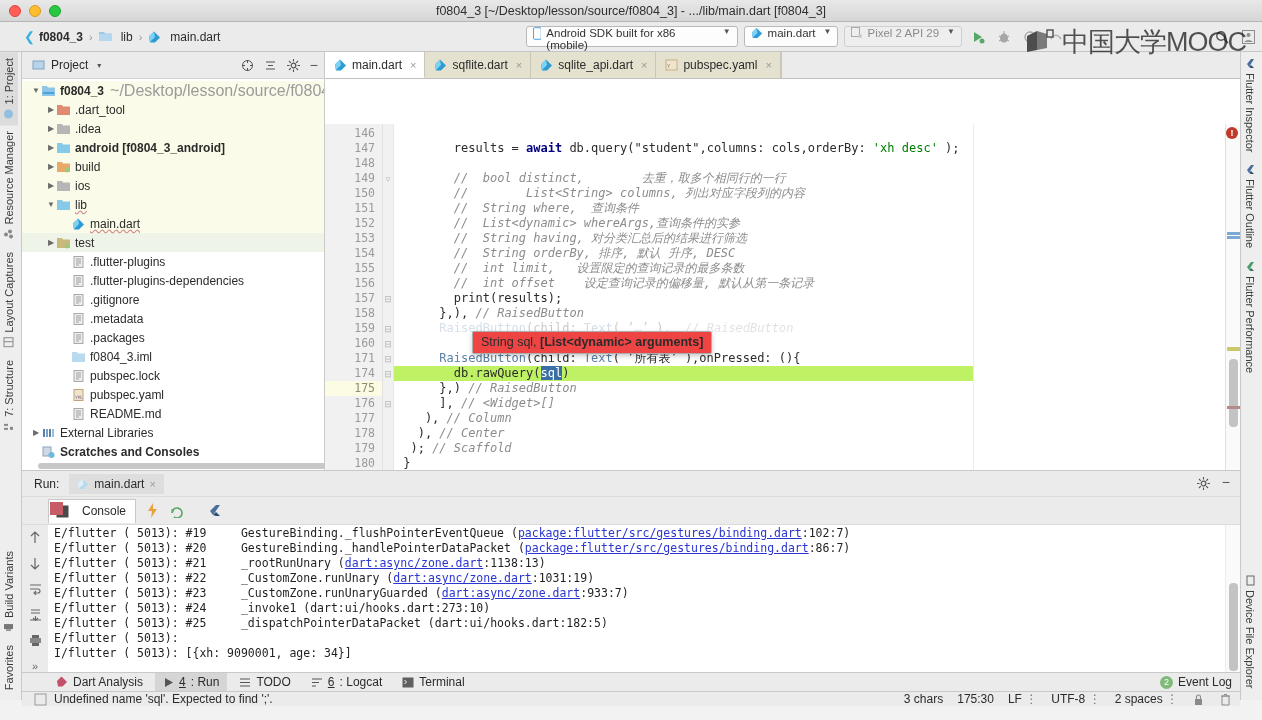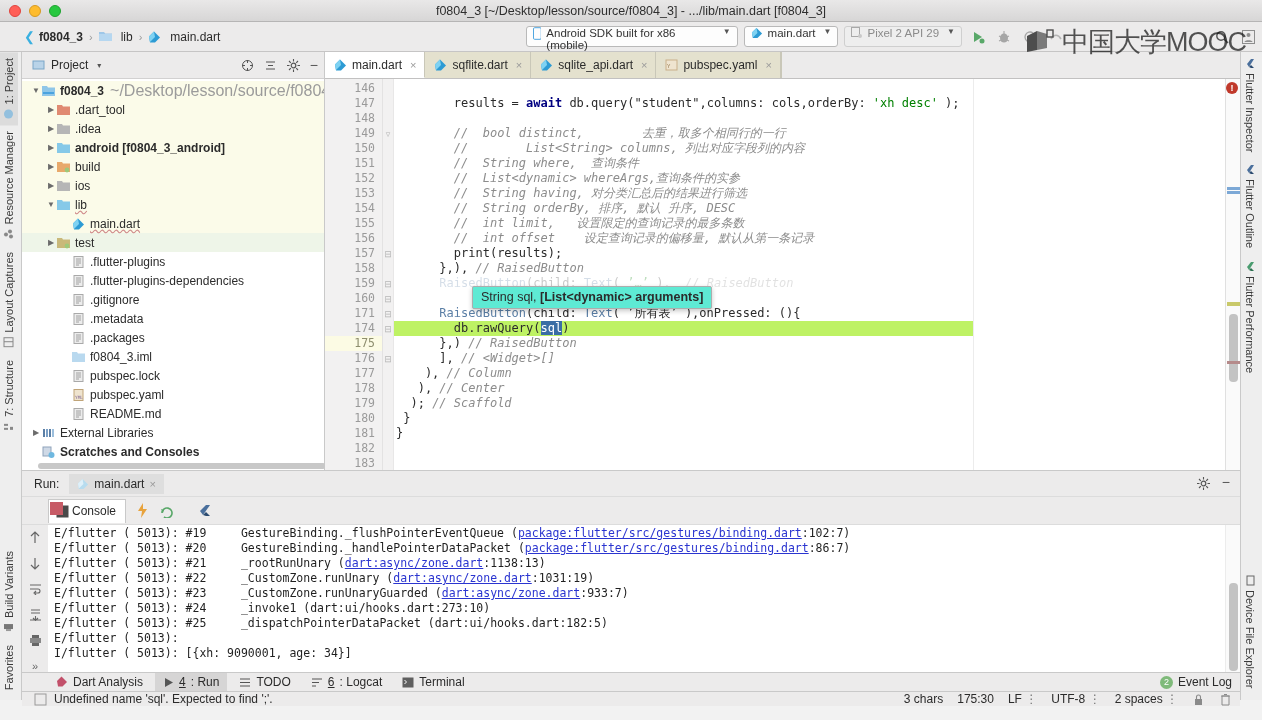--- a/index.html
+++ b/index.html
@@ -119,21 +119,21 @@
   }
   .etab {
     display: flex; align-items: center; gap: 5px; padding: 0 8px 0 9px;
     font-size: 12px; border-right: 1px solid #c9c7b8; background: #e4e1ce;
     color: #2b2b2b;
   }
   .etab.active { background: #ffffff; border-bottom: 1px solid #fff; }
   .etab .x { color: #9a9a9a; font-size: 11px; margin-left: 3px; }
   .etabs-filler { flex: 1; background: #ecebeb; border-left: 1px solid #c9c7b8; }
 
-  .editor-wrap { flex: 1; display: flex; position: relative; background: #fff; overflow: hidden; }
+  .editor-wrap { flex: 1; display: flex; position: relative; background: #fff; overflow: hidden; margin-top: 45px; }
   .gutter {
     width: 58px; background: #f2f1f1; border-right: 1px solid #e3e2e2;
     text-align: right; flex: 0 0 58px; position: relative; padding-top: 2px;
   }
   .gl { height: 15px; line-height: 15px; font-family: "DejaVu Sans Mono", monospace; font-size: 11.5px; color: #9a9a9a; padding-right: 7px; }
   .gl.cur { background: #fcfbe4; color: #8e8e6e; }
   .fold-col { width: 11px; flex: 0 0 11px; background: #f2f1f1; border-right:1px solid #e8e7e7; position: relative; padding-top: 2px;}
   .fm { height: 15px; display:flex; align-items:center; justify-content:center; color:#b7b7b7; font-size:9px; }
 
   .code {
@@ -142,21 +142,21 @@
   }
   .cl { height: 15px; line-height: 15px; white-space: pre; padding-left: 2px; }
   .cl.cur { background: #bef264; }
   .kw { color: #000080; font-weight: bold; }
   .str { color: #008000; }
   .cmt { color: #8c8c8c; font-style: italic; }
   .sel-tok { background: #3b6ea5; color: #fff; }
 
   .tooltip {
     position: absolute; left: 78px; top: 207px;
-    background: #5eead4; border: 1px solid #adadad;
+    background: #ef4444; border: 1px solid #adadad;
     box-shadow: 0 2px 5px rgba(0,0,0,.22);
     padding: 3px 8px 4px 8px; font-size: 12.5px;
     font-family: "Liberation Sans", sans-serif; white-space: nowrap;
     z-index: 30; border-radius: 2px;
   }
   .tooltip b { font-weight: bold; }
 
   .emarks { width: 15px; flex: 0 0 15px; background: #fafafa; border-left: 1px solid #e0e0e0; position: relative; }
   .mark { position: absolute; left: 1px; width: 13px; height: 3px; }
   .err-icon { position: absolute; right: 2px; top: 3px; width: 12px; height: 12px; border-radius: 50%; background: #c0392b; color:#fff; font-size: 9px; line-height: 12px; text-align: center; font-weight: bold;}
@@ -166,21 +166,21 @@
 
   
   .run-panel { height: 230px; display: flex; flex-direction: column; background: #fff; border-top: 1px solid #c9c9c9; }
   .run-head { height: 26px; background: #ecebeb; display: flex; align-items: center; padding-left: 12px; gap: 4px; border-bottom: 1px solid #dcdcdc;}
   .run-label { font-size: 12px; }
   .run-tab { display: flex; align-items: center; gap: 5px; background: #dedede; padding: 3px 8px; font-size: 12px; margin-left: 6px; }
   .run-tab .x { color: #999; font-size: 11px; }
   .run-head-right { margin-left: auto; display: flex; gap: 12px; padding-right: 10px; color: #555; }
 
   .console-bar { height: 28px; background: #ecebeb; display: flex; align-items: center; padding-left: 26px; gap: 8px; border-bottom: 1px solid #dcdcdc; position: relative;}
-  .console-tab { display: flex; align-items: flex-end; gap: 3px; background: #fff; border: 1px solid #c9c9c9; border-bottom: none; padding: 4px 9px 5px 7px; font-size: 12px; }
+  .console-tab { display: flex; align-items: flex-end; gap: 13px; background: #fff; border: 1px solid #c9c9c9; border-bottom: none; padding: 4px 9px 5px 7px; font-size: 12px; }
   .cb-icon { width: 17px; height: 17px; display:flex; align-items:center; justify-content:center;}
   .stop-sq { position:absolute; left: 28px; top: 5px; width: 13px; height: 13px; background: #c75b66; }
 
   .console-body { flex: 1; display: flex; background: #fff; overflow: hidden; position: relative; }
   .cgutter { width: 26px; flex: 0 0 26px; background: #ecebeb; display: flex; flex-direction: column; align-items: center; gap: 10px; padding-top: 6px; color:#666; }
   .clog { flex: 1; font-family: "DejaVu Sans Mono", monospace; font-size: 11.5px; padding: 1px 0 0 6px; overflow: hidden; color: #1f1f1f;}
   .clog .ln { height: 15px; line-height: 15px; white-space: pre; }
   .lnk { color: #2b35d0; text-decoration: underline; }
   .cscroll { width: 15px; flex: 0 0 15px; background: #fafafa; border-left: 1px solid #ececec; position: relative;}
   .cscroll i { position:absolute; left:3px; top: 58px; width: 9px; height: 88px; background:#c3c3c3; border-radius:4px; display:block;}

